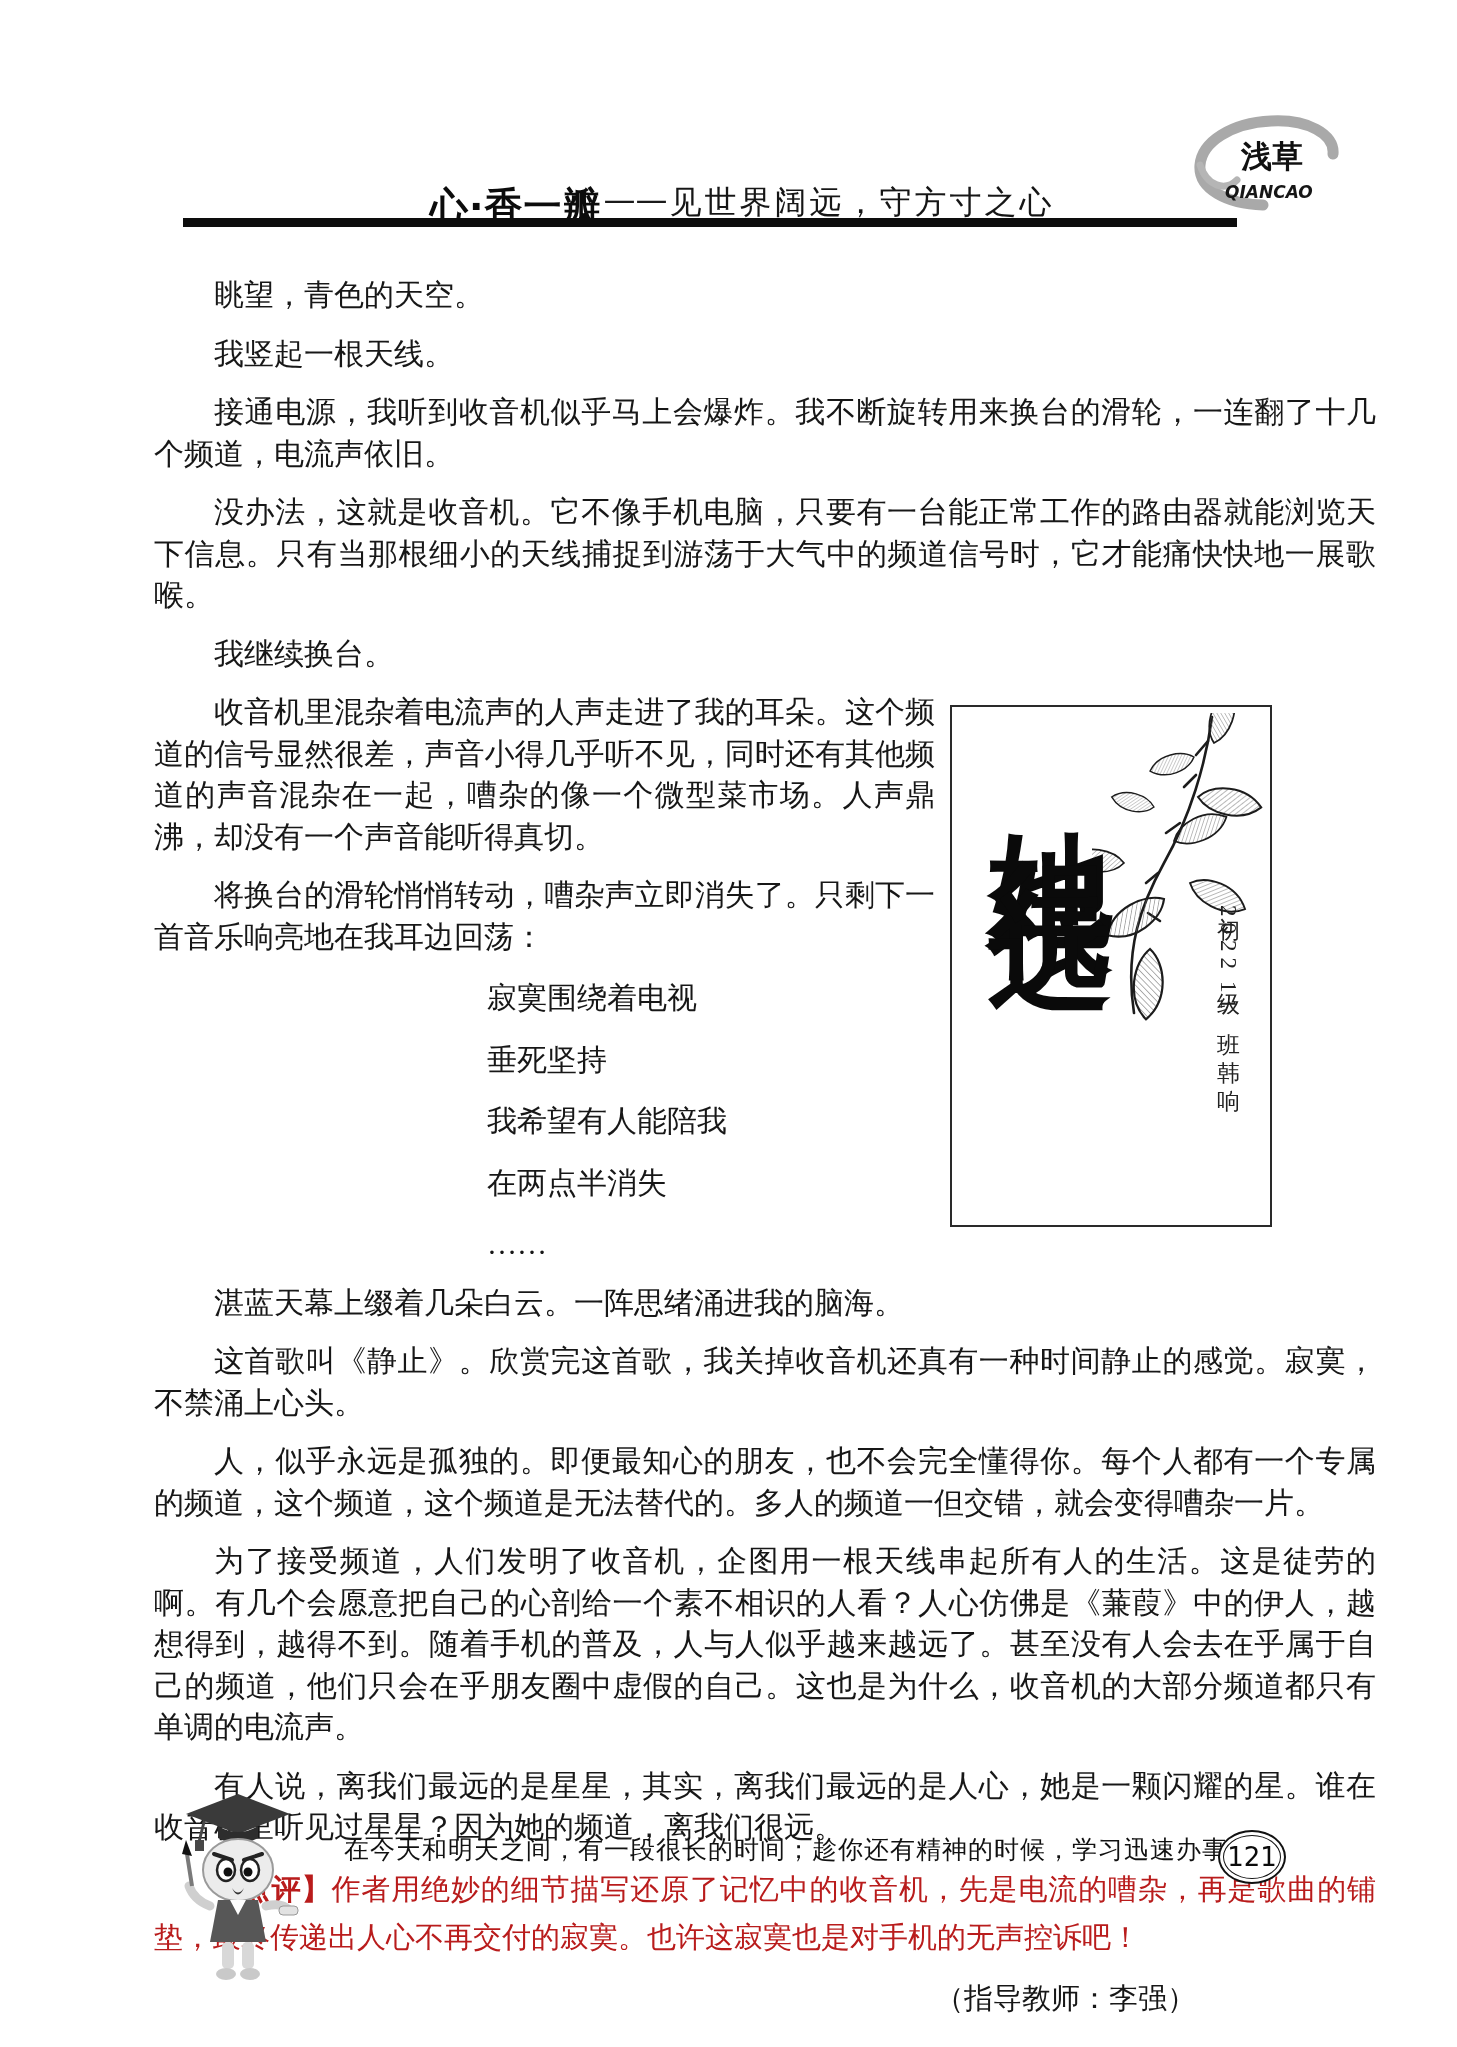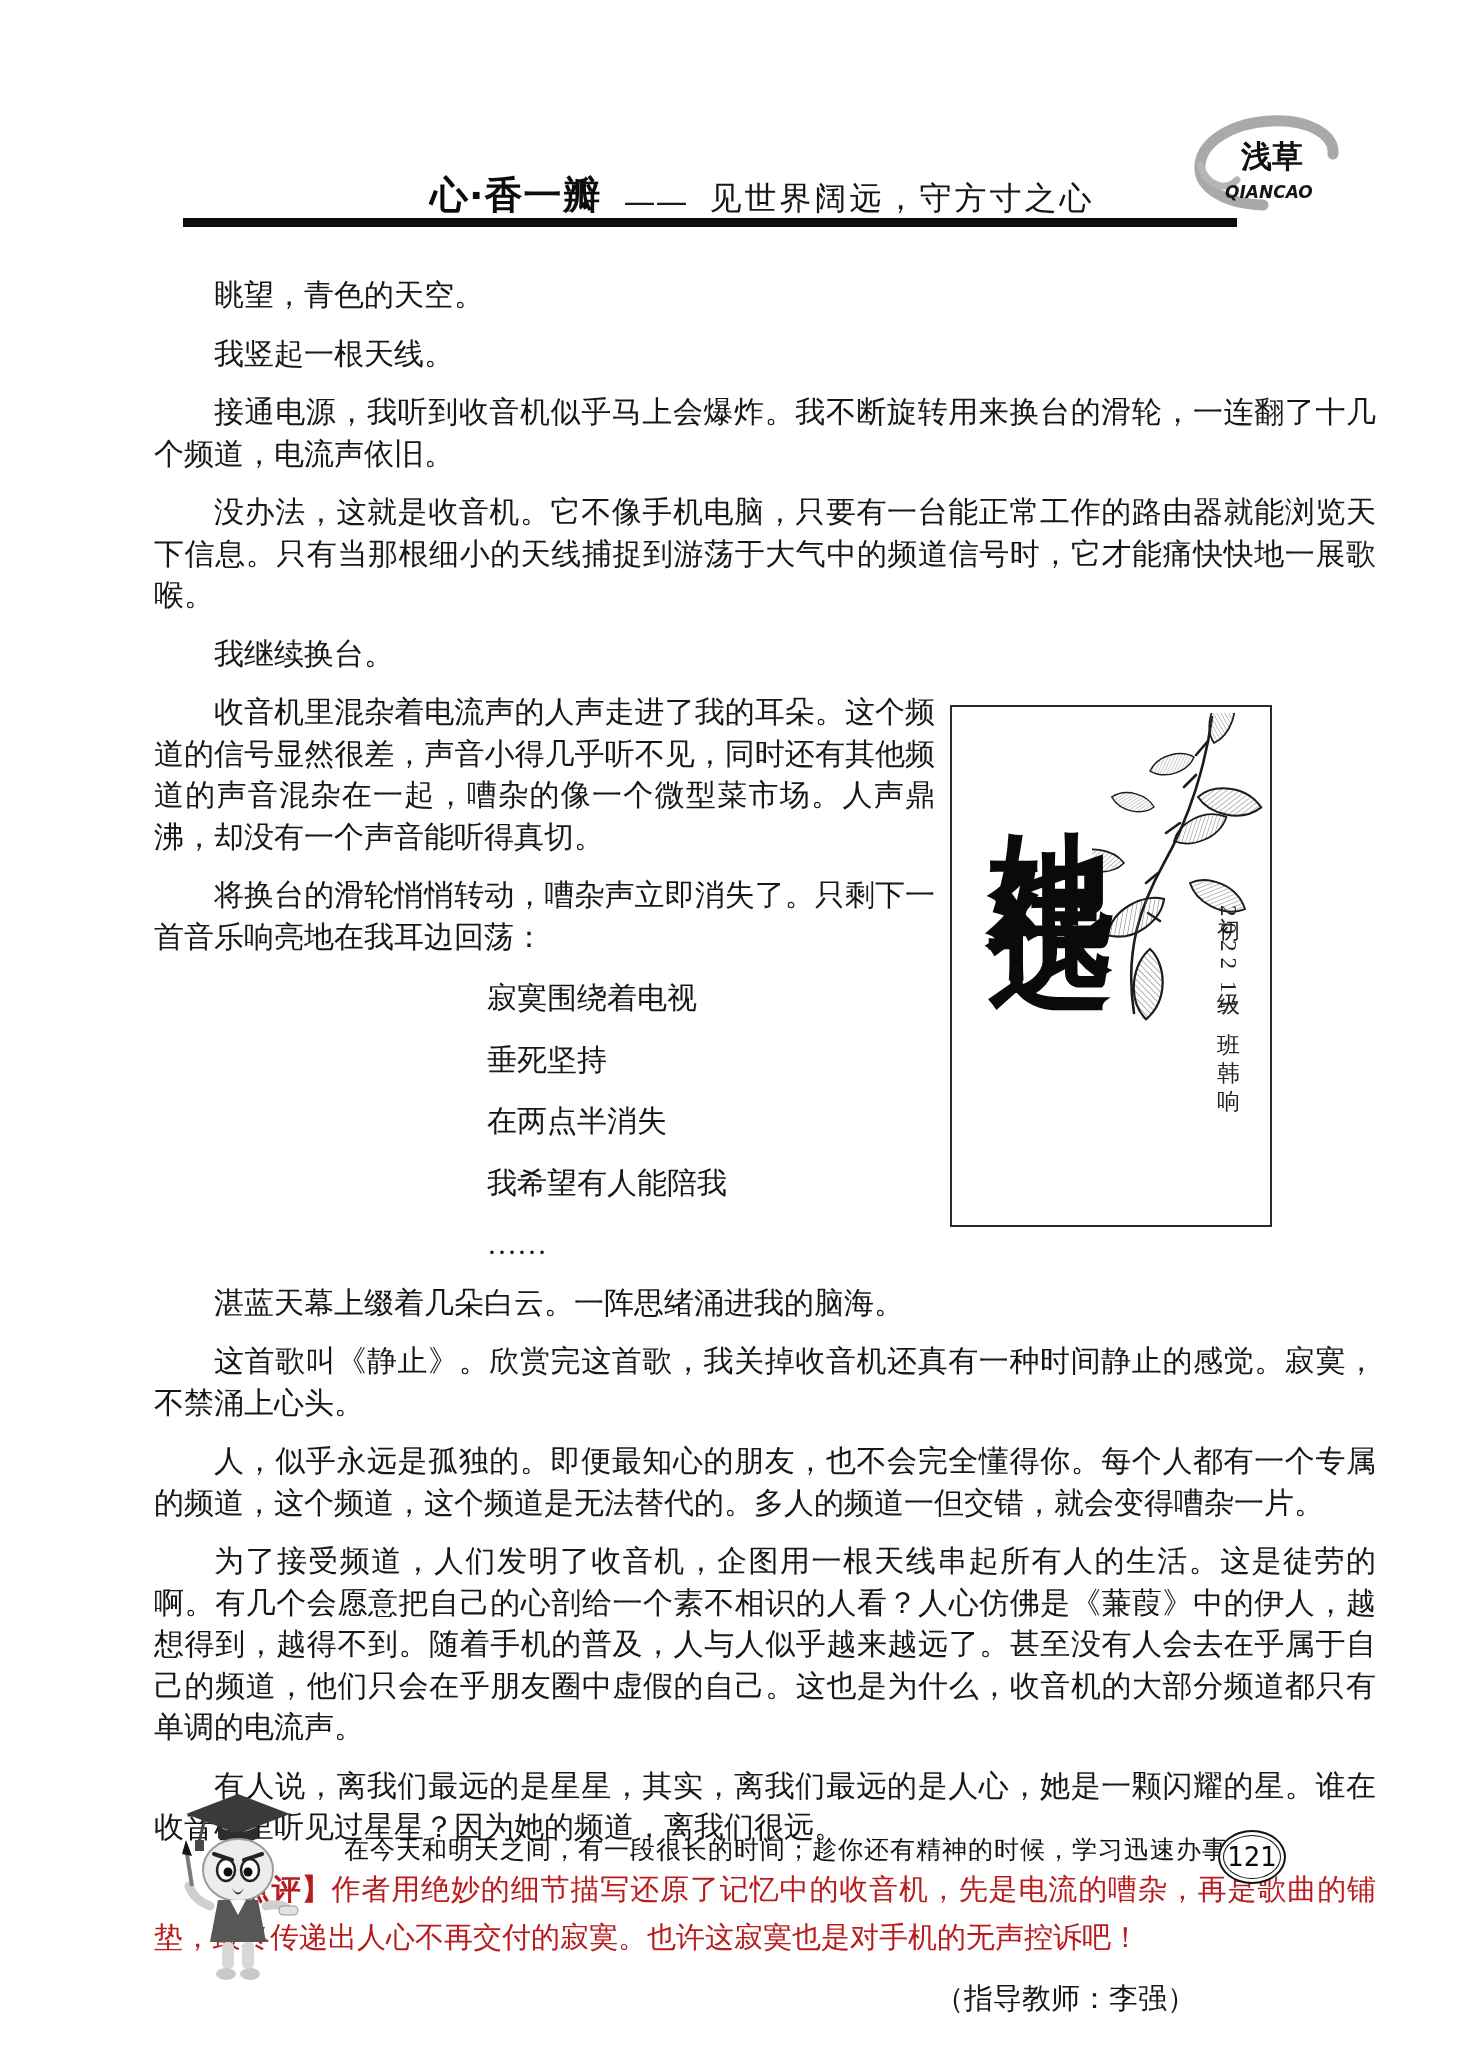--- a/index.html
+++ b/index.html
@@ -4,23 +4,22 @@
 <style>
   html,body{margin:0;padding:0;background:#888;}
   .page{
     position:relative;width:1457px;height:2047px;background:#ffffff;
     margin:0 auto;overflow:hidden;color:#141414;
     font-family:"Liberation Serif","DejaVu Serif",serif;
   }
   
   .header-title{
     position:absolute;left:430px;top:181px;height:40px;white-space:nowrap;
-    display:flex;align-items:flex-end;
+    display:flex;align-items:flex-start;
     font-family:"DejaVu Sans","Liberation Sans",sans-serif;
-    gap:20px;
   }
   .header-title .t-bold{font-size:38px;font-weight:800;letter-spacing:1px;color:#0c0c0c;}
   .header-title .t-dash{font-size:32px;font-weight:400;margin:0 2px;color:#1a1a1a;}
   .header-title .t-sub{font-size:32px;font-weight:500;letter-spacing:3px;color:#161616;}
   .header-rule{position:absolute;left:183px;top:218px;width:1054px;height:9px;background:#0d0d0d;}
   .logo{position:absolute;left:1185px;top:112px;width:160px;height:100px;}
   
   .body-text{
     position:absolute;left:137px;top:257px;width:1256px;
     font-size:30px;line-height:41.5px;text-align:justify;color:#171717;
@@ -135,22 +134,22 @@
         <span>初2022级11班</span><span class="gap"></span><span>韩</span><span class="gap"></span><span>响</span>
       </div>
     </div>
 
     <p>收音机里混杂着电流声的人声走进了我的耳朵。这个频道的信号显然很差，声音小得几乎听不见，同时还有其他频道的声音混杂在一起，嘈杂的像一个微型菜市场。人声鼎沸，却没有一个声音能听得真切。</p>
     <p>将换台的滑轮悄悄转动，嘈杂声立即消失了。只剩下一首音乐响亮地在我耳边回荡：</p>
 
     <div class="poem">
       <div>寂寞围绕着电视</div>
       <div>垂死坚持</div>
+      <div>我希望有人能陪我</div>
       <div>在两点半消失</div>
-      <div>我希望有人能陪我</div>
       <div>……</div>
     </div>
 
     <p>湛蓝天幕上缀着几朵白云。一阵思绪涌进我的脑海。</p>
     <p>这首歌叫《静止》。欣赏完这首歌，我关掉收音机还真有一种时间静止的感觉。寂寞，不禁涌上心头。</p>
     <p>人，似乎永远是孤独的。即便最知心的朋友，也不会完全懂得你。每个人都有一个专属的频道，这个频道，这个频道是无法替代的。多人的频道一但交错，就会变得嘈杂一片。</p>
     <p>为了接受频道，人们发明了收音机，企图用一根天线串起所有人的生活。这是徒劳的啊。有几个会愿意把自己的心剖给一个素不相识的人看？人心仿佛是《蒹葭》中的伊人，越想得到，越得不到。随着手机的普及，人与人似乎越来越远了。甚至没有人会去在乎属于自己的频道，他们只会在乎朋友圈中虚假的自己。这也是为什么，收音机的大部分频道都只有单调的电流声。</p>
     <p>有人说，离我们最远的是星星，其实，离我们最远的是人心，她是一颗闪耀的星。谁在收音机里听见过星星？因为她的频道，离我们很远。</p>
 
     <p class="comment">

